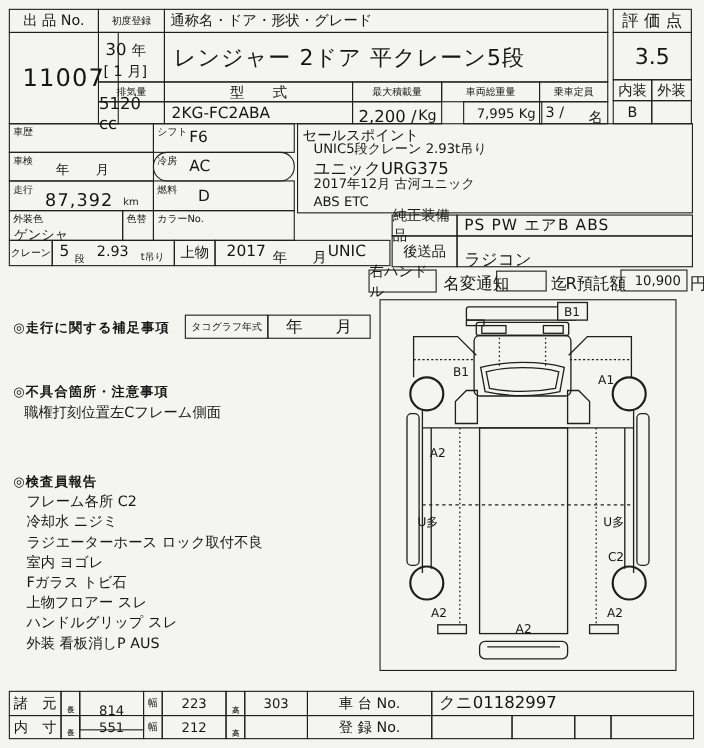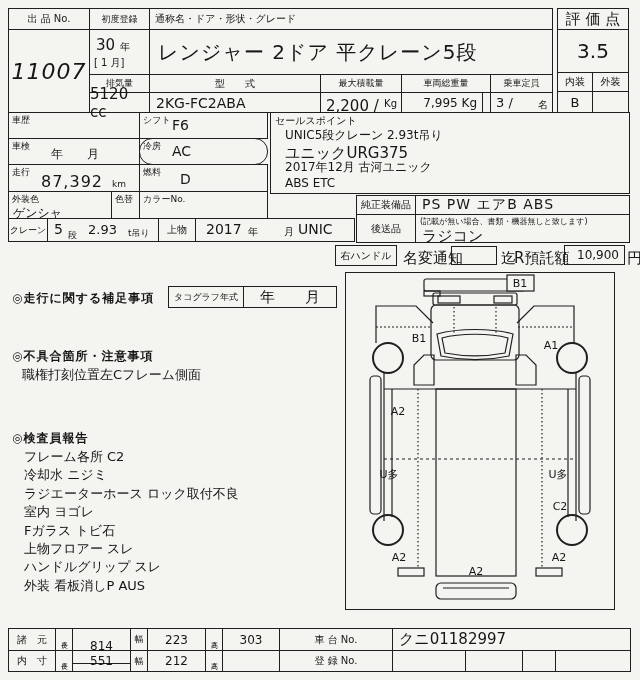--- a/index.html
+++ b/index.html
@@ -11,36 +11,36 @@
     position:relative;
     overflow:hidden;
   }
   #sheet{position:absolute;left:0;top:0;width:640px;height:680px;}
   .box{position:absolute;border:1px solid #1f1f1f;box-sizing:border-box;}
   .nob{position:absolute;box-sizing:border-box;}
   .c{display:flex;align-items:center;justify-content:center;}
   .l{display:flex;align-items:center;justify-content:flex-start;}
   .r{display:flex;align-items:center;justify-content:flex-end;}
   .lblTop{position:absolute;top:1px;left:3px;font-size:9px;}
-  .f8{font-size:8px;}  .f9{font-size:9px;}  .f10{font-size:10px;}
+  .f8{font-size:8px;}  .f9{font-size:9px;}  .f10{font-size:13px;}
   .f11{font-size:15px;} .f12{font-size:12px;} .f13{font-size:13px;}
   .f14{font-size:14px;} .f15{font-size:15px;} .f16{font-size:16px;}
   .f20{font-size:20px;} .f22{font-size:22px;}
   .vlbl{writing-mode:vertical-rl;text-orientation:upright;font-size:7px;line-height:8px;}
   .noteTitle{position:absolute;font-size:12px;font-weight:bold;letter-spacing:1px;}
   .insLine{font-size:13px;line-height:18.4px;white-space:pre;}
   svg text{font-family:"DejaVu Sans","Liberation Sans",sans-serif;}
 </style>
 </head>
 <body>
 
 <div id="sheet">
 
   <div class="box c f10" style="left:8px;top:8px;width:82px;height:22px;">出 品 No.</div>
-  <div class="box c f22" style="left:8px;top:29px;width:82px;height:84px;letter-spacing:1px;font-style:italic;">11007</div>
+  <div class="box c f22" style="left:8px;top:29px;width:100px;height:84px;letter-spacing:1px;">11007</div>
 
   <div class="box c f9" style="left:89px;top:8px;width:61px;height:22px;">初度登録</div>
   <div class="box" style="left:89px;top:29px;width:61px;height:46px;">
     <div class="nob" style="left:6px;top:6px;font-size:15px;">
       <span>30</span>
       <span class="f10">年</span>
     </div>
     <div class="nob f10" style="left:4px;top:26px;">[ 1 月]</div>
   </div>
 
@@ -53,21 +53,21 @@
   <div class="box c f10" style="left:149px;top:74px;width:172px;height:19px;">型　　式</div>
   <div class="box l f14" style="left:149px;top:92px;width:172px;height:21px;padding-left:6px;">2KG-FC2ABA</div>
 
   <div class="box c f9" style="left:320px;top:74px;width:82px;height:19px;">最大積載量</div>
   <div class="box" style="left:320px;top:92px;width:82px;height:21px;">
     <span class="nob f11" style="left:5px;top:4px;">2,200 /</span>
     <span class="nob f10" style="right:4px;top:5px;">Kg</span>
   </div>
 
   <div class="box c f9" style="left:401px;top:74px;width:90px;height:19px;">車両総重量</div>
-  <div class="box r f12" style="left:401px;top:92px;width:82px;height:21px;padding-right:5px;">7,995 Kg</div>
+  <div class="box r f12" style="left:421px;top:92px;width:72px;height:21px;padding-right:5px;">7,995 Kg</div>
 
   <div class="box c f9" style="left:490px;top:74px;width:63px;height:19px;">乗車定員</div>
   <div class="box" style="left:490px;top:92px;width:63px;height:21px;">
     <span class="nob f13" style="left:5px;top:2px;">3 /</span>
     <span class="nob f10" style="right:4px;top:5px;">名</span>
   </div>
 
   <div class="box c f11" style="left:557px;top:8px;width:72px;height:22px;">評 価 点</div>
   <div class="box c f20" style="left:557px;top:29px;width:72px;height:44px;">3.5</div>
   <div class="box c f10" style="left:557px;top:72px;width:36px;height:20px;">内装</div>
@@ -136,21 +136,20 @@
     <div class="nob f11" style="left:14px;top:31px;">ユニックURG375</div>
     <div class="nob f12" style="left:14px;top:46px;">2017年12月 古河ユニック</div>
     <div class="nob f12" style="left:14px;top:63px;">ABS ETC</div>
   </div>
 
   <div class="box c f10" style="left:356px;top:195px;width:60px;height:20px;">純正装備品</div>
   <div class="box l f14" style="left:415px;top:195px;width:215px;height:20px;padding-left:6px;letter-spacing:1px;">PS PW エアB ABS</div>
 
   <div class="box c f10" style="left:356px;top:214px;width:60px;height:29px;">後送品</div>
   <div class="box" style="left:415px;top:214px;width:215px;height:29px;">
-    <div class="nob f8" style="left:4px;top:1px;">(記載が無い場合、書類・機器無しと致します)</div>
     <div class="nob f11" style="left:6px;top:12px;">ラジコン</div>
   </div>
 
   <div class="box c f10" style="left:335px;top:245px;width:62px;height:21px;">右ハンドル</div>
   <span class="nob f11" style="left:403px;top:249px;">名変通知</span>
   <div class="box c f11" style="left:451px;top:246px;width:46px;height:19px;"></div>
   <span class="nob f11" style="left:501px;top:249px;">迄</span>
   <span class="nob f11" style="left:514px;top:249px;">R預託額</span>
   <div class="box r f12" style="left:564px;top:245px;width:61px;height:20px;padding-right:5px;">10,900</div>
   <span class="nob f11" style="left:627px;top:249px;">円</span>

